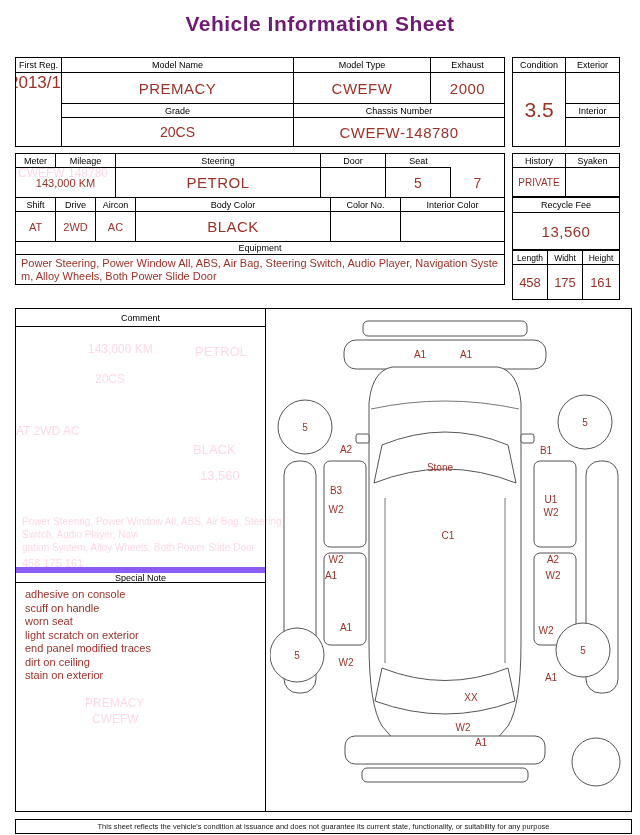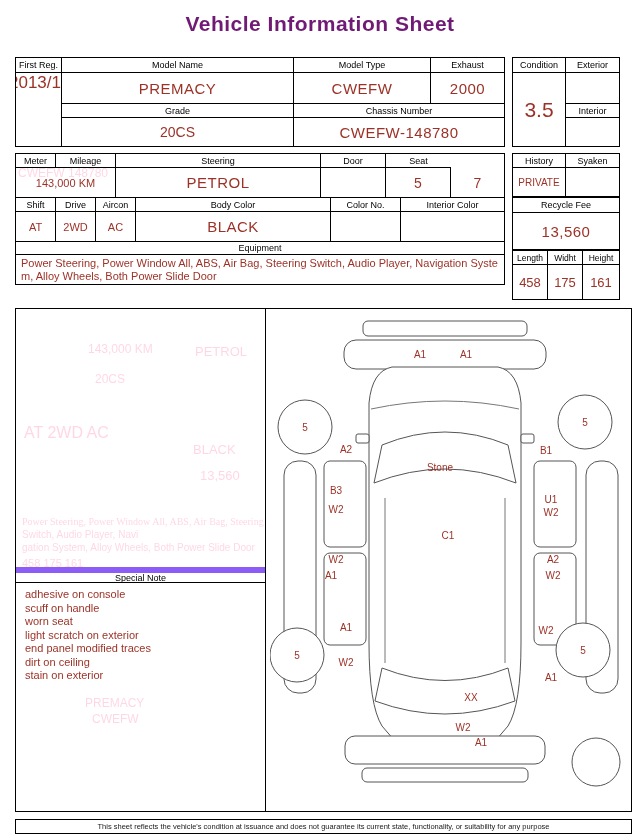--- a/index.html
+++ b/index.html
@@ -134,20 +134,21 @@
     <div class="cell" style="font-size:8.5px">Widht</div>
     <div class="cell ncr" style="font-size:8.5px">Height</div>
     <div class="cell ncb rv v13">458</div>
     <div class="cell ncb rv v13">175</div>
     <div class="cell ncr ncb rv v13">161</div>
   </div>
 </div>
 
 <div class="box" id="main">
   <div id="left-col">
+    <div id="comment-hdr">Comment</div>
     <div id="special-hdr">Special Note</div>
     <div id="note-list">
         <div>adhesive on console</div>
         <div>scuff on handle</div>
         <div>worn seat</div>
         <div>light scratch on exterior</div>
         <div>end panel modified traces</div>
         <div>dirt on ceiling</div>
         <div>stain on exterior</div>
       </div>
@@ -219,24 +220,24 @@
     <text x="201" y="388" class="dlab">XX</text>
     <text x="193" y="418" class="dlab">W2</text>
     <text x="211" y="433" class="dlab">A1</text>
   </svg>
 
 <div>
     <div class="wm" style="left: 18px; top: 166px; font-size: 12px;">CWEFW 148780</div>
     <div class="wm" style="left: 88px; top: 342px; font-size: 12px;">143,000 KM</div>
     <div class="wm" style="left: 195px; top: 344px; font-size: 13px;">PETROL</div>
     <div class="wm" style="left: 95px; top: 372px; font-size: 12px;">20CS</div>
-    <div class="wm" style="left: 24px; top: 424px; font-size: 16px;">AT  2WD  AC</div>
+    <div class="wm" style="left: 16px; top: 424px; font-size: 12px;">AT  2WD  AC</div>
     <div class="wm" style="left: 193px; top: 442px; font-size: 13px;">BLACK</div>
     <div class="wm" style="left: 200px; top: 468px; font-size: 13px;">13,560</div>
-    <div class="wm" style="left: 22px; top: 516px; font-size: 10px; font-family: Liberation Serif, serif;">Power Steering, Power Window  All, ABS, Air Bag, Steering</div>
+    <div class="wm" style="left: 22px; top: 516px; font-size: 10px;">Power Steering, Power Window  All, ABS, Air Bag, Steering</div>
     <div class="wm" style="left: 22px; top: 529px; font-size: 10px;">Switch, Audio Player, Navi</div>
     <div class="wm" style="left: 22px; top: 542px; font-size: 10px;">gation System, Alloy Wheels, Both Power Slide Door</div>
     <div class="wm" style="left: 22px; top: 557px; font-size: 11px;">458   175   161</div>
     <div class="wm" style="left: 85px; top: 696px; font-size: 12px;">PREMACY</div>
     <div class="wm" style="left: 92px; top: 712px; font-size: 12px;">CWEFW</div>
   </div>
 
 <div class="box" id="footer">This sheet reflects the vehicle's condition at issuance and does not guarantee its current state, functionality, or suitability for any purpose</div>
 
 </body></html>

